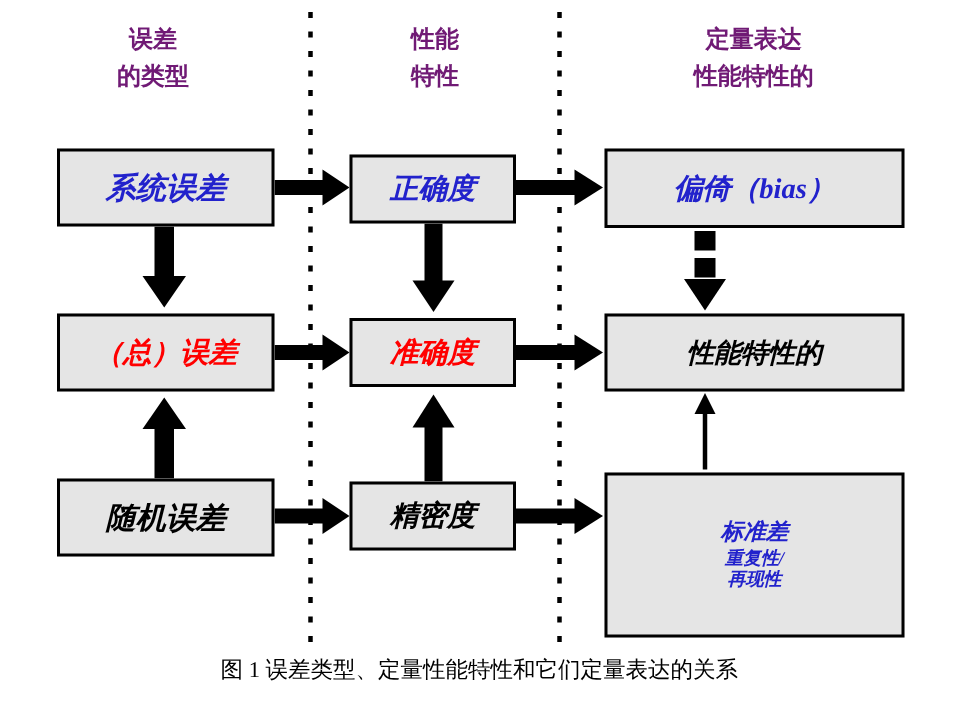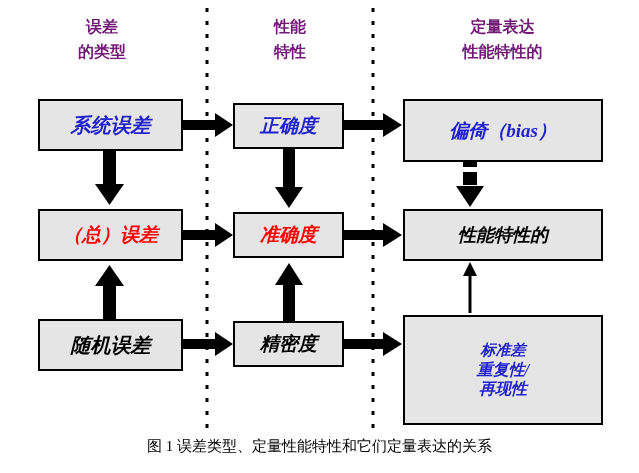--- a/index.html
+++ b/index.html
@@ -53,41 +53,41 @@
   #box-sys { left: 38px; top: 99px; width: 145px; height: 52px; }
   #box-tot { left: 38px; top: 209px; width: 145px; height: 52px; }
   #box-rnd { left: 38px; top: 319px; width: 145px; height: 52px; }
 
   
   #box-truen { left: 233px; top: 103px; width: 111px; height: 46px; }
   #box-acc   { left: 233px; top: 212px; width: 111px; height: 46px; }
   #box-prec  { left: 233px; top: 321px; width: 111px; height: 46px; }
 
   
-  #box-bias { left: 403px; top: 99px; width: 200px; height: 63px; }
+  #box-bias { left: 403px; top: 99px; width: 200px; height: 53px; }
   #box-unc  { left: 403px; top: 209px; width: 200px; height: 52px; }
   #box-std  { left: 403px; top: 315px; width: 200px; height: 110px; }
 
   .blue { color: #2222cc; }
   .red  { color: #ff0000; }
   .black { color: #000000; }
 
   .f20 { font-size: 20px; }
   .f19 { font-size: 19px; }
   .f18 { font-size: 18px; }
 
   #std-inner {
     display: flex;
     flex-direction: column;
     align-items: center;
     justify-content: center;
     line-height: 1.22;
   }
   #std-inner .l1 { font-size: 15px; font-weight: bold; font-style: italic; color: #2222cc; font-family: "Liberation Serif", serif; }
-  #std-inner .ln { font-size: 16px; font-weight: bold; font-style: italic; color: #2222cc; font-family: "Liberation Serif", serif; }
+  #std-inner .ln { font-size: 12px; font-weight: bold; font-style: italic; color: #2222cc; font-family: "Liberation Serif", serif; }
 
   #caption {
     position: absolute;
     left: 0;
     top: 437px;
     width: 639px;
     text-align: center;
     font-size: 15px;
     color: #000000;
     font-family: "Liberation Serif", serif;

